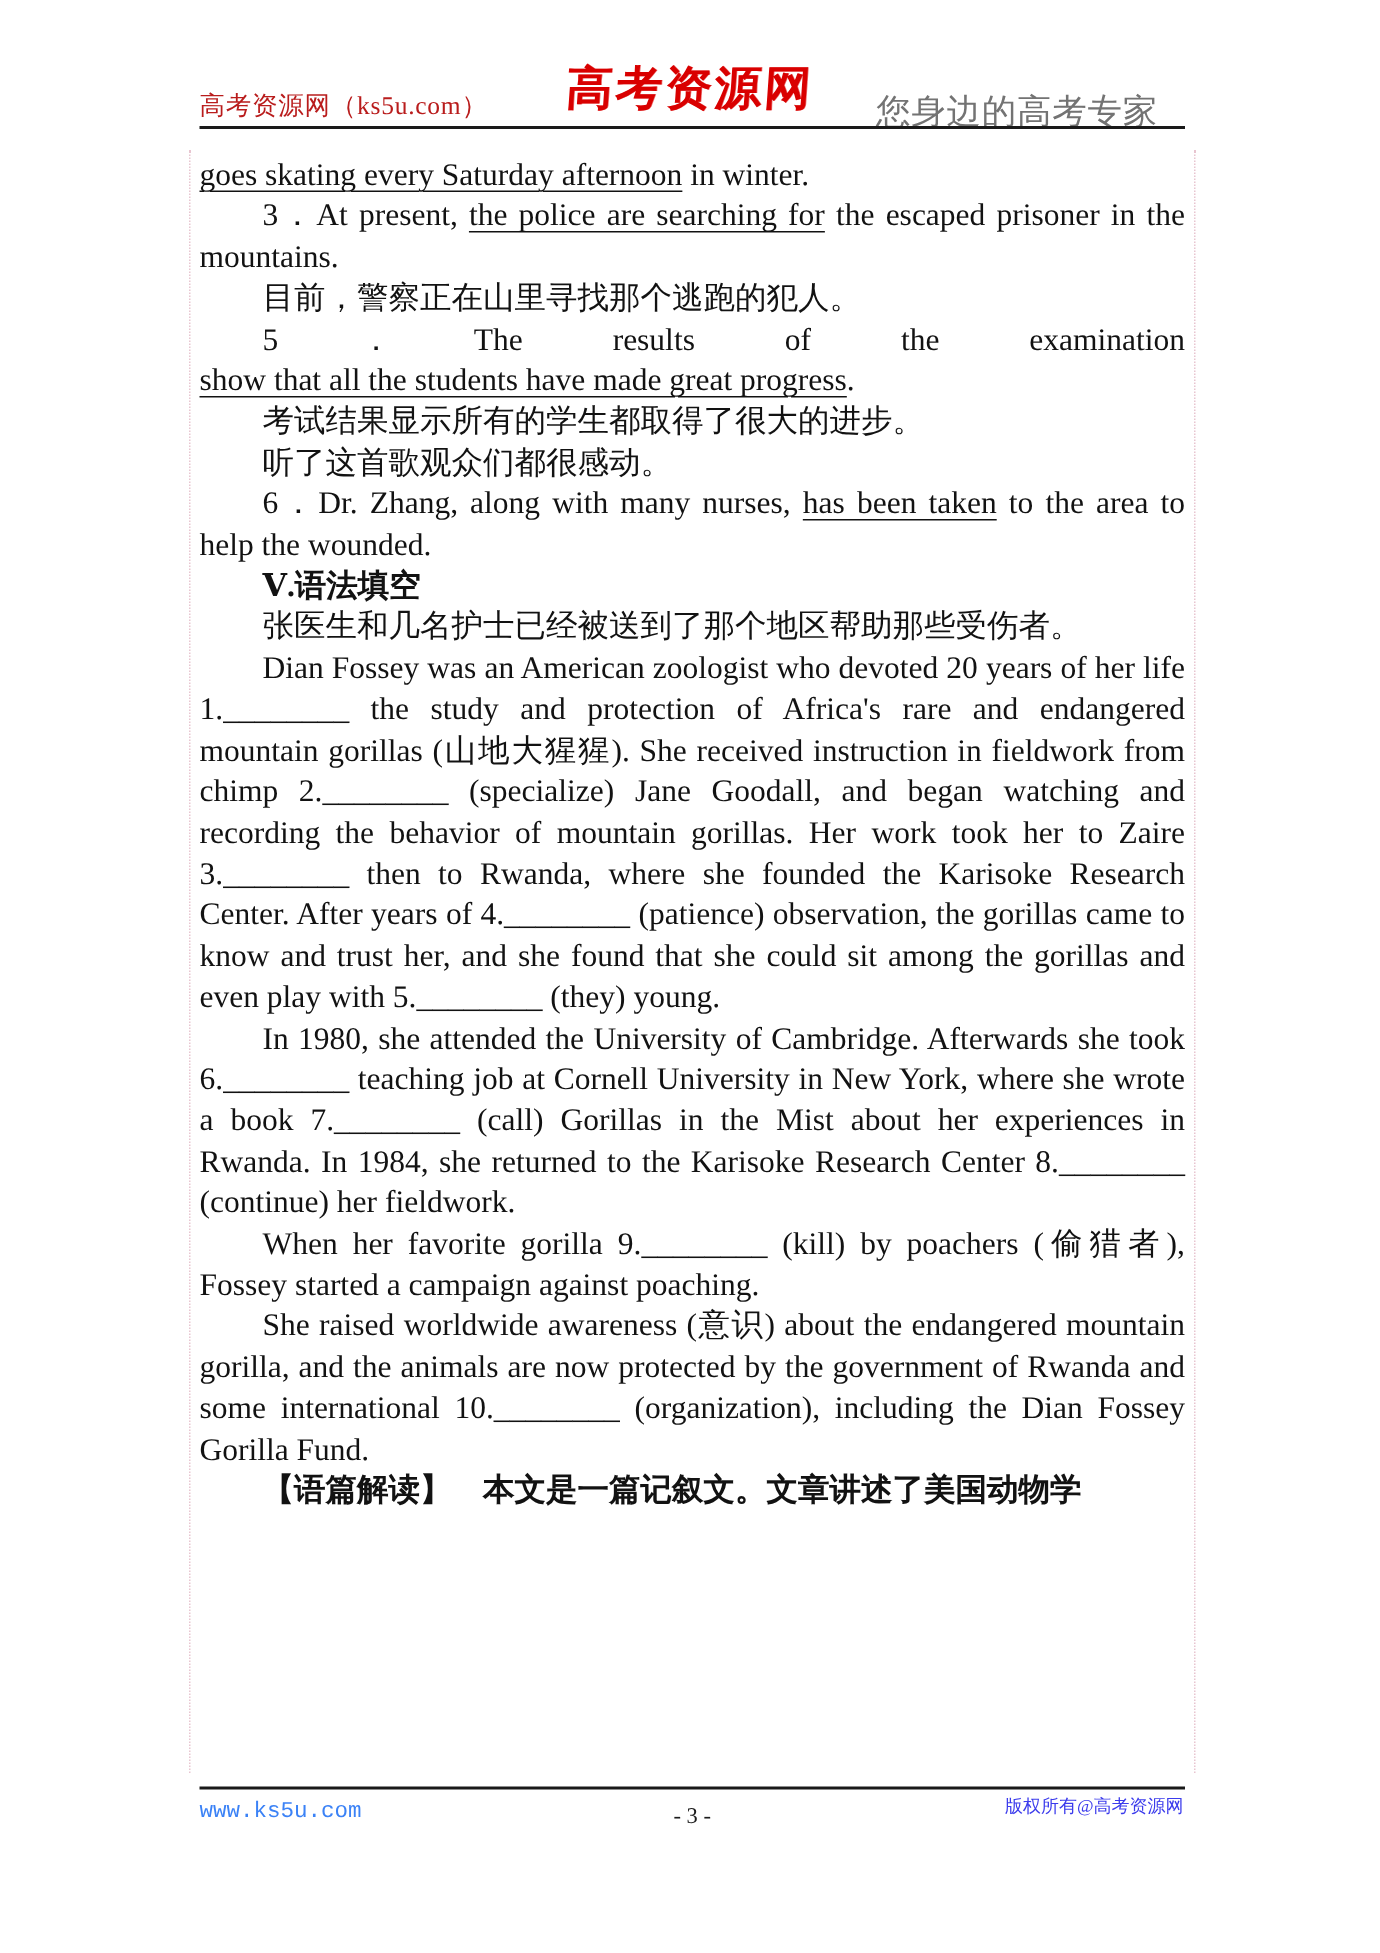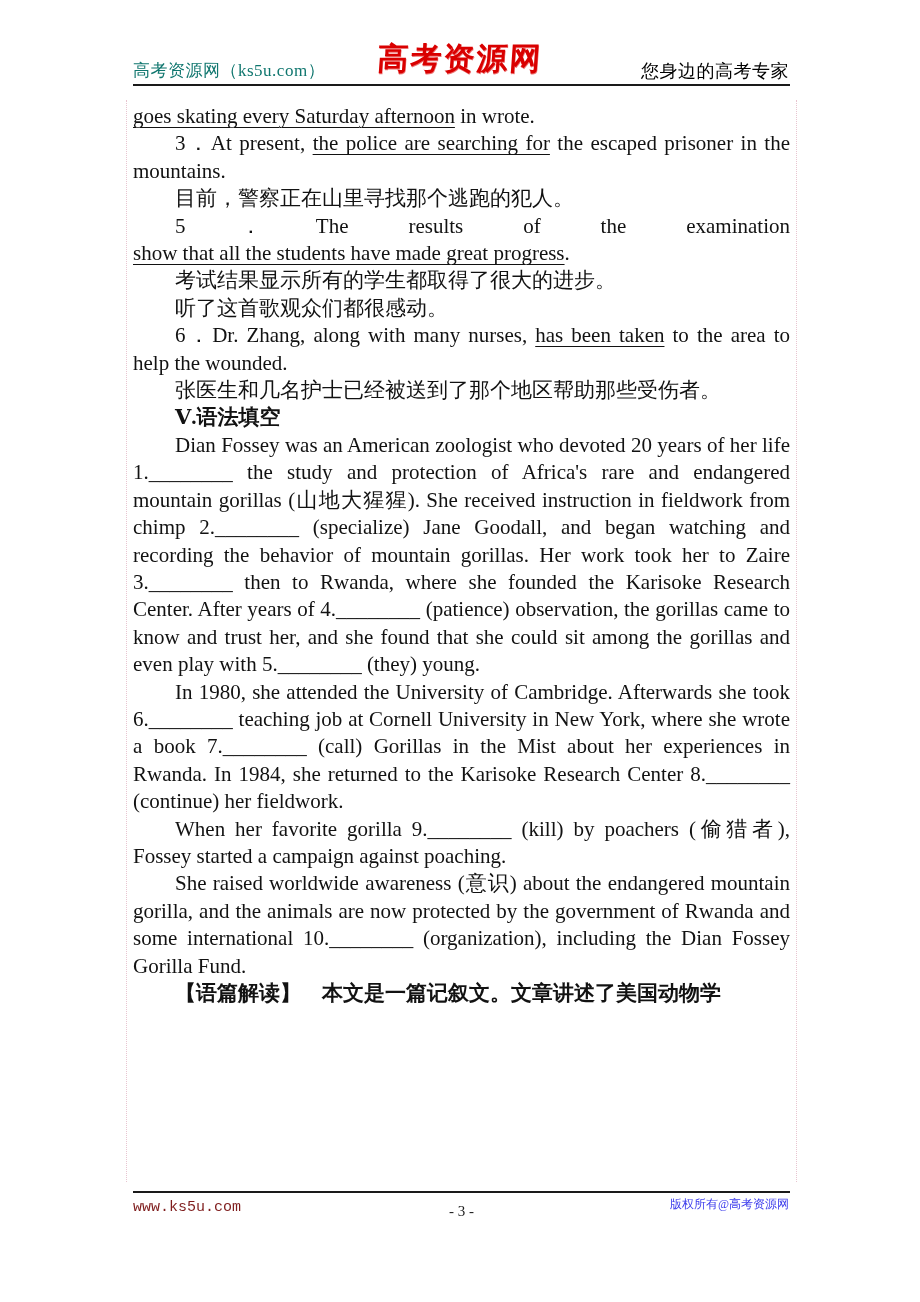--- a/index.html
+++ b/index.html
@@ -7,30 +7,30 @@
     width: 920px; height: 1302px;
     background: #ffffff;
     position: relative;
     font-family: "Liberation Serif", "DejaVu Serif", serif;
     color: #121212;
     overflow: hidden;
   }
   
   .hdr-left {
     position: absolute; left: 133px; top: 59px;
-    font-size: 17px; letter-spacing: 0.5px; color: #0f766e;
+    font-size: 17px; letter-spacing: 0.5px; color: #b91c1c;
   }
   .hdr-logo {
     position: absolute; left: 50%; top: 38px; transform: translateX(-50%) skewX(-4deg);
     font-size: 31px; font-weight: 900; letter-spacing: 2px;
     text-shadow: 0.6px 0.6px 0 rgba(220,0,0,0.55);
   }
   .hdr-right {
-    position: absolute; right: 131px; top: 59px;
-    font-size: 18px; letter-spacing: 0.5px; color: #000000;
+    position: absolute; right: 148px; top: 59px;
+    font-size: 23px; letter-spacing: 0.5px; color: #737373;
   }
   .hdr-rule {
     position: absolute; left: 133px; top: 84px; width: 657px; height: 2px;
     background: #1a1a1a;
   }
   
   .margin-dotted-left, .margin-dotted-right {
     position: absolute; top: 100px; height: 1082px; width: 0;
     border-left: 1px dotted rgba(214,150,170,0.55);
   }
@@ -79,32 +79,32 @@
 
 <div class="hdr-left">高考资源网（ks5u.com）</div>
 <div class="hdr-logo" style="color: rgb(217, 0, 0);">高考资源网</div>
 <div class="hdr-right">您身边的高考专家</div>
 <div class="hdr-rule"></div>
 
 <div class="margin-dotted-left"></div>
 <div class="margin-dotted-right"></div>
 
 <div class="content" id="doc-body">
-    <p class="para en"><span class="seg-u">goes skating every Saturday afternoon</span><span class="seg"> in wrote.</span></p>
+    <p class="para en"><span class="seg-u">goes skating every Saturday afternoon</span><span class="seg"> in winter.</span></p>
     <p class="para en indent"><span class="seg">3．At present, </span><span class="seg-u">the police are searching for</span><span class="seg"> the escaped prisoner in the mountains.</span></p>
     <p class="para zh indent"><span class="seg">目前，警察正在山里寻找那个逃跑的犯人。</span></p>
     <p class="para en indent"><span class="seg">5．The results of the examination </span><span class="seg-u">show that all the students have made great progress</span><span class="seg">.</span></p>
     <p class="para zh indent"><span class="seg">考试结果显示所有的学生都取得了很大的进步。</span></p>
     <p class="para zh indent"><span class="seg">听了这首歌观众们都很感动。</span></p>
     <p class="para en indent"><span class="seg">6．Dr. Zhang, along with many nurses, </span><span class="seg-u">has been taken</span><span class="seg"> to the area to help the wounded.</span></p>
+    <p class="para zh indent bold"><span class="seg">Ⅴ.语法填空</span></p>
     <p class="para zh indent"><span class="seg">张医生和几名护士已经被送到了那个地区帮助那些受伤者。</span></p>
-    <p class="para zh indent bold"><span class="seg">Ⅴ.语法填空</span></p>
     <p class="para en indent"><span class="seg">Dian Fossey was an American zoologist who devoted 20 years of her life 1.________ the study and protection of Africa's rare and endangered mountain gorillas (山地大猩猩). She received instruction in fieldwork from chimp 2.________ (specialize) Jane Goodall, and began watching and recording the behavior of mountain gorillas. Her work took her to Zaire 3.________ then to Rwanda, where she founded the Karisoke Research Center. After years of 4.________ (patience) observation, the gorillas came to know and trust her, and she found that she could sit among the gorillas and even play with 5.________ (they) young.</span></p>
     <p class="para en indent"><span class="seg">In 1980, she attended the University of Cambridge. Afterwards she took 6.________ teaching job at Cornell University in New York, where she wrote a book 7.________ (call) Gorillas in the Mist about her experiences in Rwanda. In 1984, she returned to the Karisoke Research Center 8.________ (continue) her fieldwork.</span></p>
     <p class="para en indent"><span class="seg">When her favorite gorilla 9.________ (kill) by poachers (偷猎者), Fossey started a campaign against poaching.</span></p>
     <p class="para en indent"><span class="seg">She raised worldwide awareness (意识) about the endangered mountain gorilla, and the animals are now protected by the government of Rwanda and some international 10.________ (organization), including the Dian Fossey Gorilla Fund.</span></p>
     <p class="para zh indent bold"><span class="seg">【语篇解读】　本文是一篇记叙文。文章讲述了美国动物学</span></p>
   </div>
 
 <div class="ftr-rule"></div>
-<a class="ftr-left" href="#" style="color: #7f1d1d;">www.ks5u.com</a>
+<a class="ftr-left" href="#" style="color: #3b82f6;">www.ks5u.com</a>
 <div class="ftr-center">- 3 -</div>
 <a class="ftr-right" href="#" style="color: rgb(59, 59, 236);">版权所有@高考资源网</a>
 
 </body></html>

